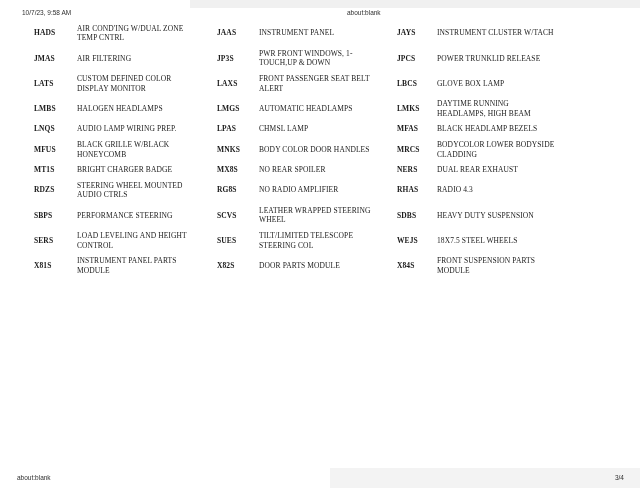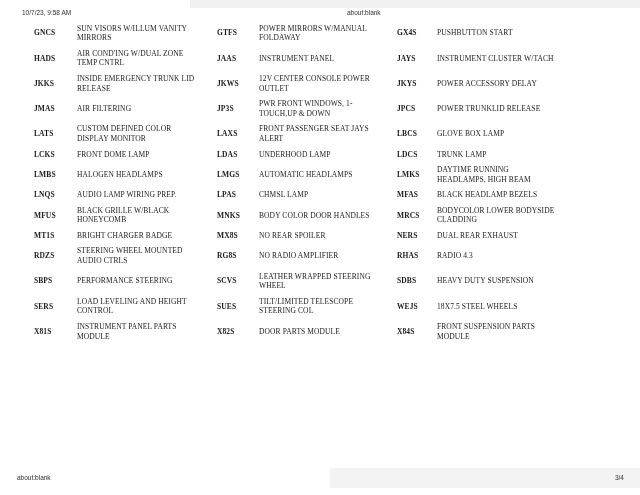--- a/index.html
+++ b/index.html
@@ -59,74 +59,46 @@
   <colgroup>
     <col style="width:43px">
       <col style="width:140px">
     <col style="width:42px">
       <col style="width:138px">
     <col style="width:40px">
       <col style="width:169px">
   </colgroup>
   <tbody>
       <tr>
-        <td class="code">GNCS</td>
-        <td class="desc">SUN VISORS W/ILLUM VANITY
-MIRRORS</td>
-        <td class="code">GTFS</td>
-        <td class="desc">POWER MIRRORS W/MANUAL
-FOLDAWAY</td>
-        <td class="code">GX4S</td>
-        <td class="desc">PUSHBUTTON START</td>
-      </tr>
-      <tr>
         <td class="code">HADS</td>
         <td class="desc">AIR COND'ING W/DUAL ZONE
 TEMP CNTRL</td>
         <td class="code">JAAS</td>
         <td class="desc">INSTRUMENT PANEL</td>
         <td class="code">JAYS</td>
         <td class="desc">INSTRUMENT CLUSTER W/TACH</td>
-      </tr>
-      <tr>
-        <td class="code">JKKS</td>
-        <td class="desc">INSIDE EMERGENCY TRUNK LID
-RELEASE</td>
-        <td class="code">JKWS</td>
-        <td class="desc">12V CENTER CONSOLE POWER
-OUTLET</td>
-        <td class="code">JKYS</td>
-        <td class="desc">POWER ACCESSORY DELAY</td>
       </tr>
       <tr>
         <td class="code">JMAS</td>
         <td class="desc">AIR FILTERING</td>
         <td class="code">JP3S</td>
         <td class="desc">PWR FRONT WINDOWS, 1-
 TOUCH,UP &amp; DOWN</td>
         <td class="code">JPCS</td>
         <td class="desc">POWER TRUNKLID RELEASE</td>
       </tr>
       <tr>
         <td class="code">LATS</td>
         <td class="desc">CUSTOM DEFINED COLOR
 DISPLAY MONITOR</td>
         <td class="code">LAXS</td>
-        <td class="desc">FRONT PASSENGER SEAT JAYS
+        <td class="desc">FRONT PASSENGER SEAT BELT
 ALERT</td>
         <td class="code">LBCS</td>
         <td class="desc">GLOVE BOX LAMP</td>
-      </tr>
-      <tr>
-        <td class="code">LCKS</td>
-        <td class="desc">FRONT DOME LAMP</td>
-        <td class="code">LDAS</td>
-        <td class="desc">UNDERHOOD LAMP</td>
-        <td class="code">LDCS</td>
-        <td class="desc">TRUNK LAMP</td>
       </tr>
       <tr>
         <td class="code">LMBS</td>
         <td class="desc">HALOGEN HEADLAMPS</td>
         <td class="code">LMGS</td>
         <td class="desc">AUTOMATIC HEADLAMPS</td>
         <td class="code">LMKS</td>
         <td class="desc">DAYTIME RUNNING
 HEADLAMPS, HIGH BEAM</td>
       </tr>

